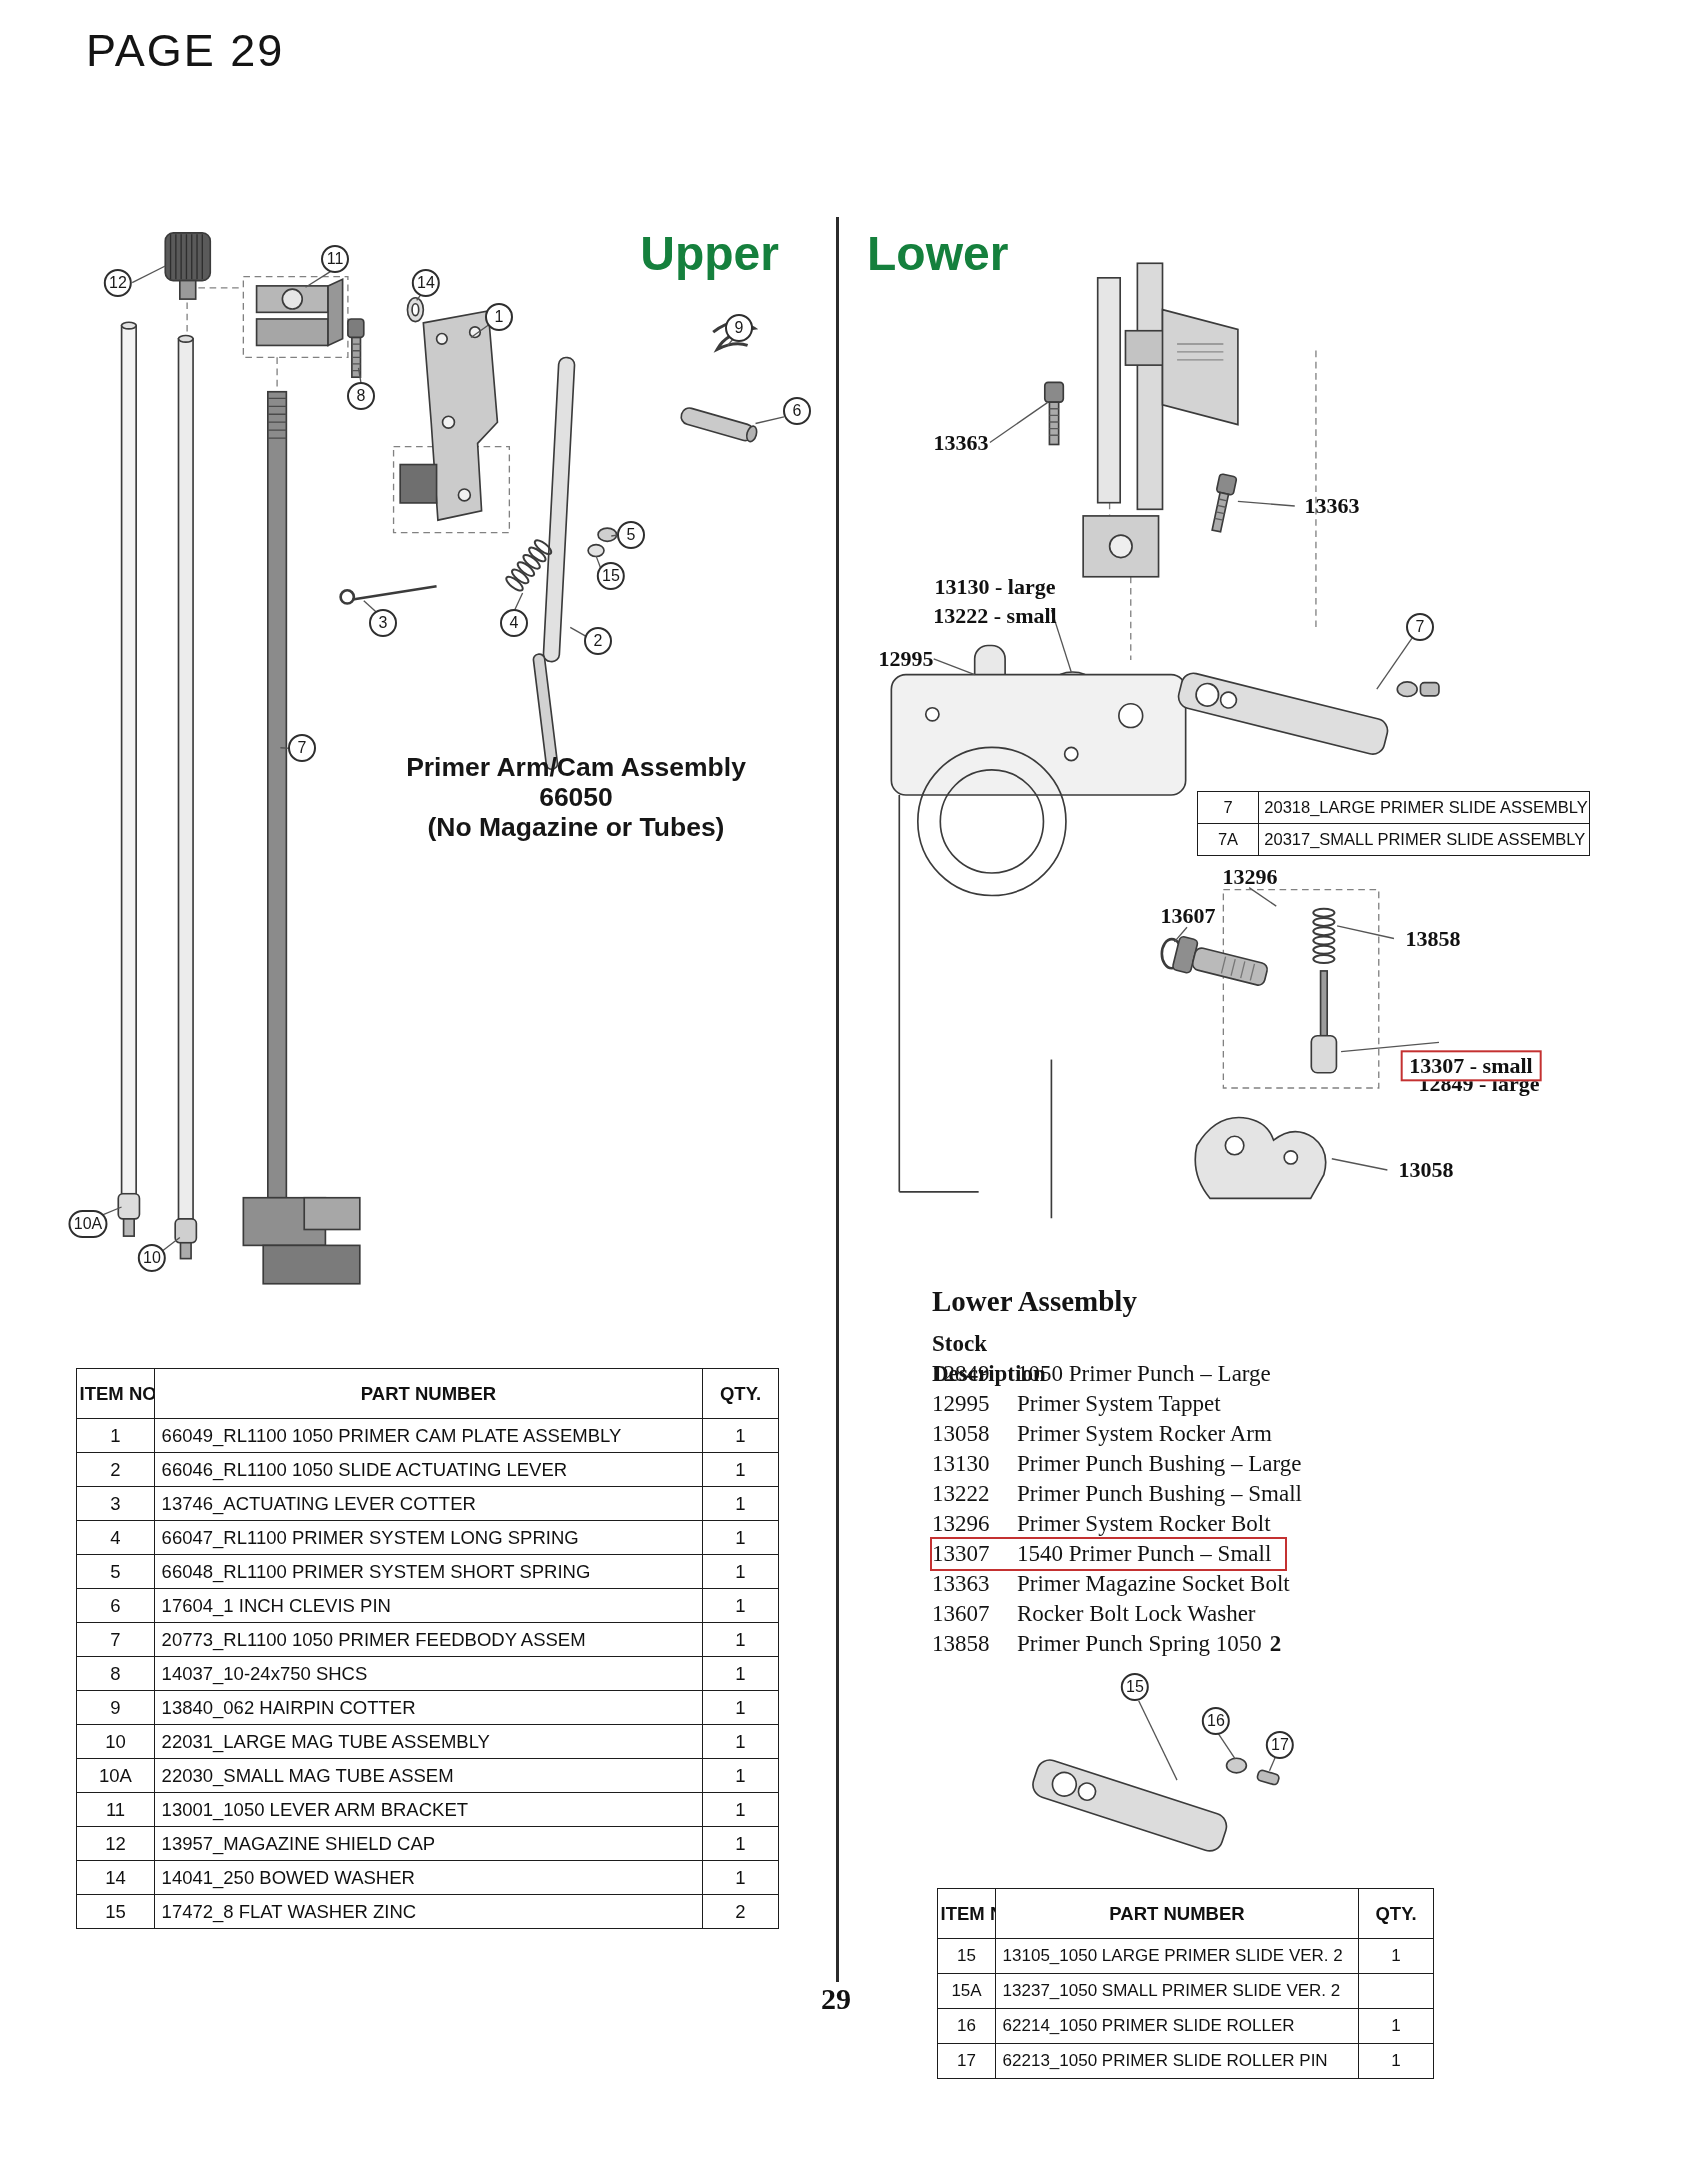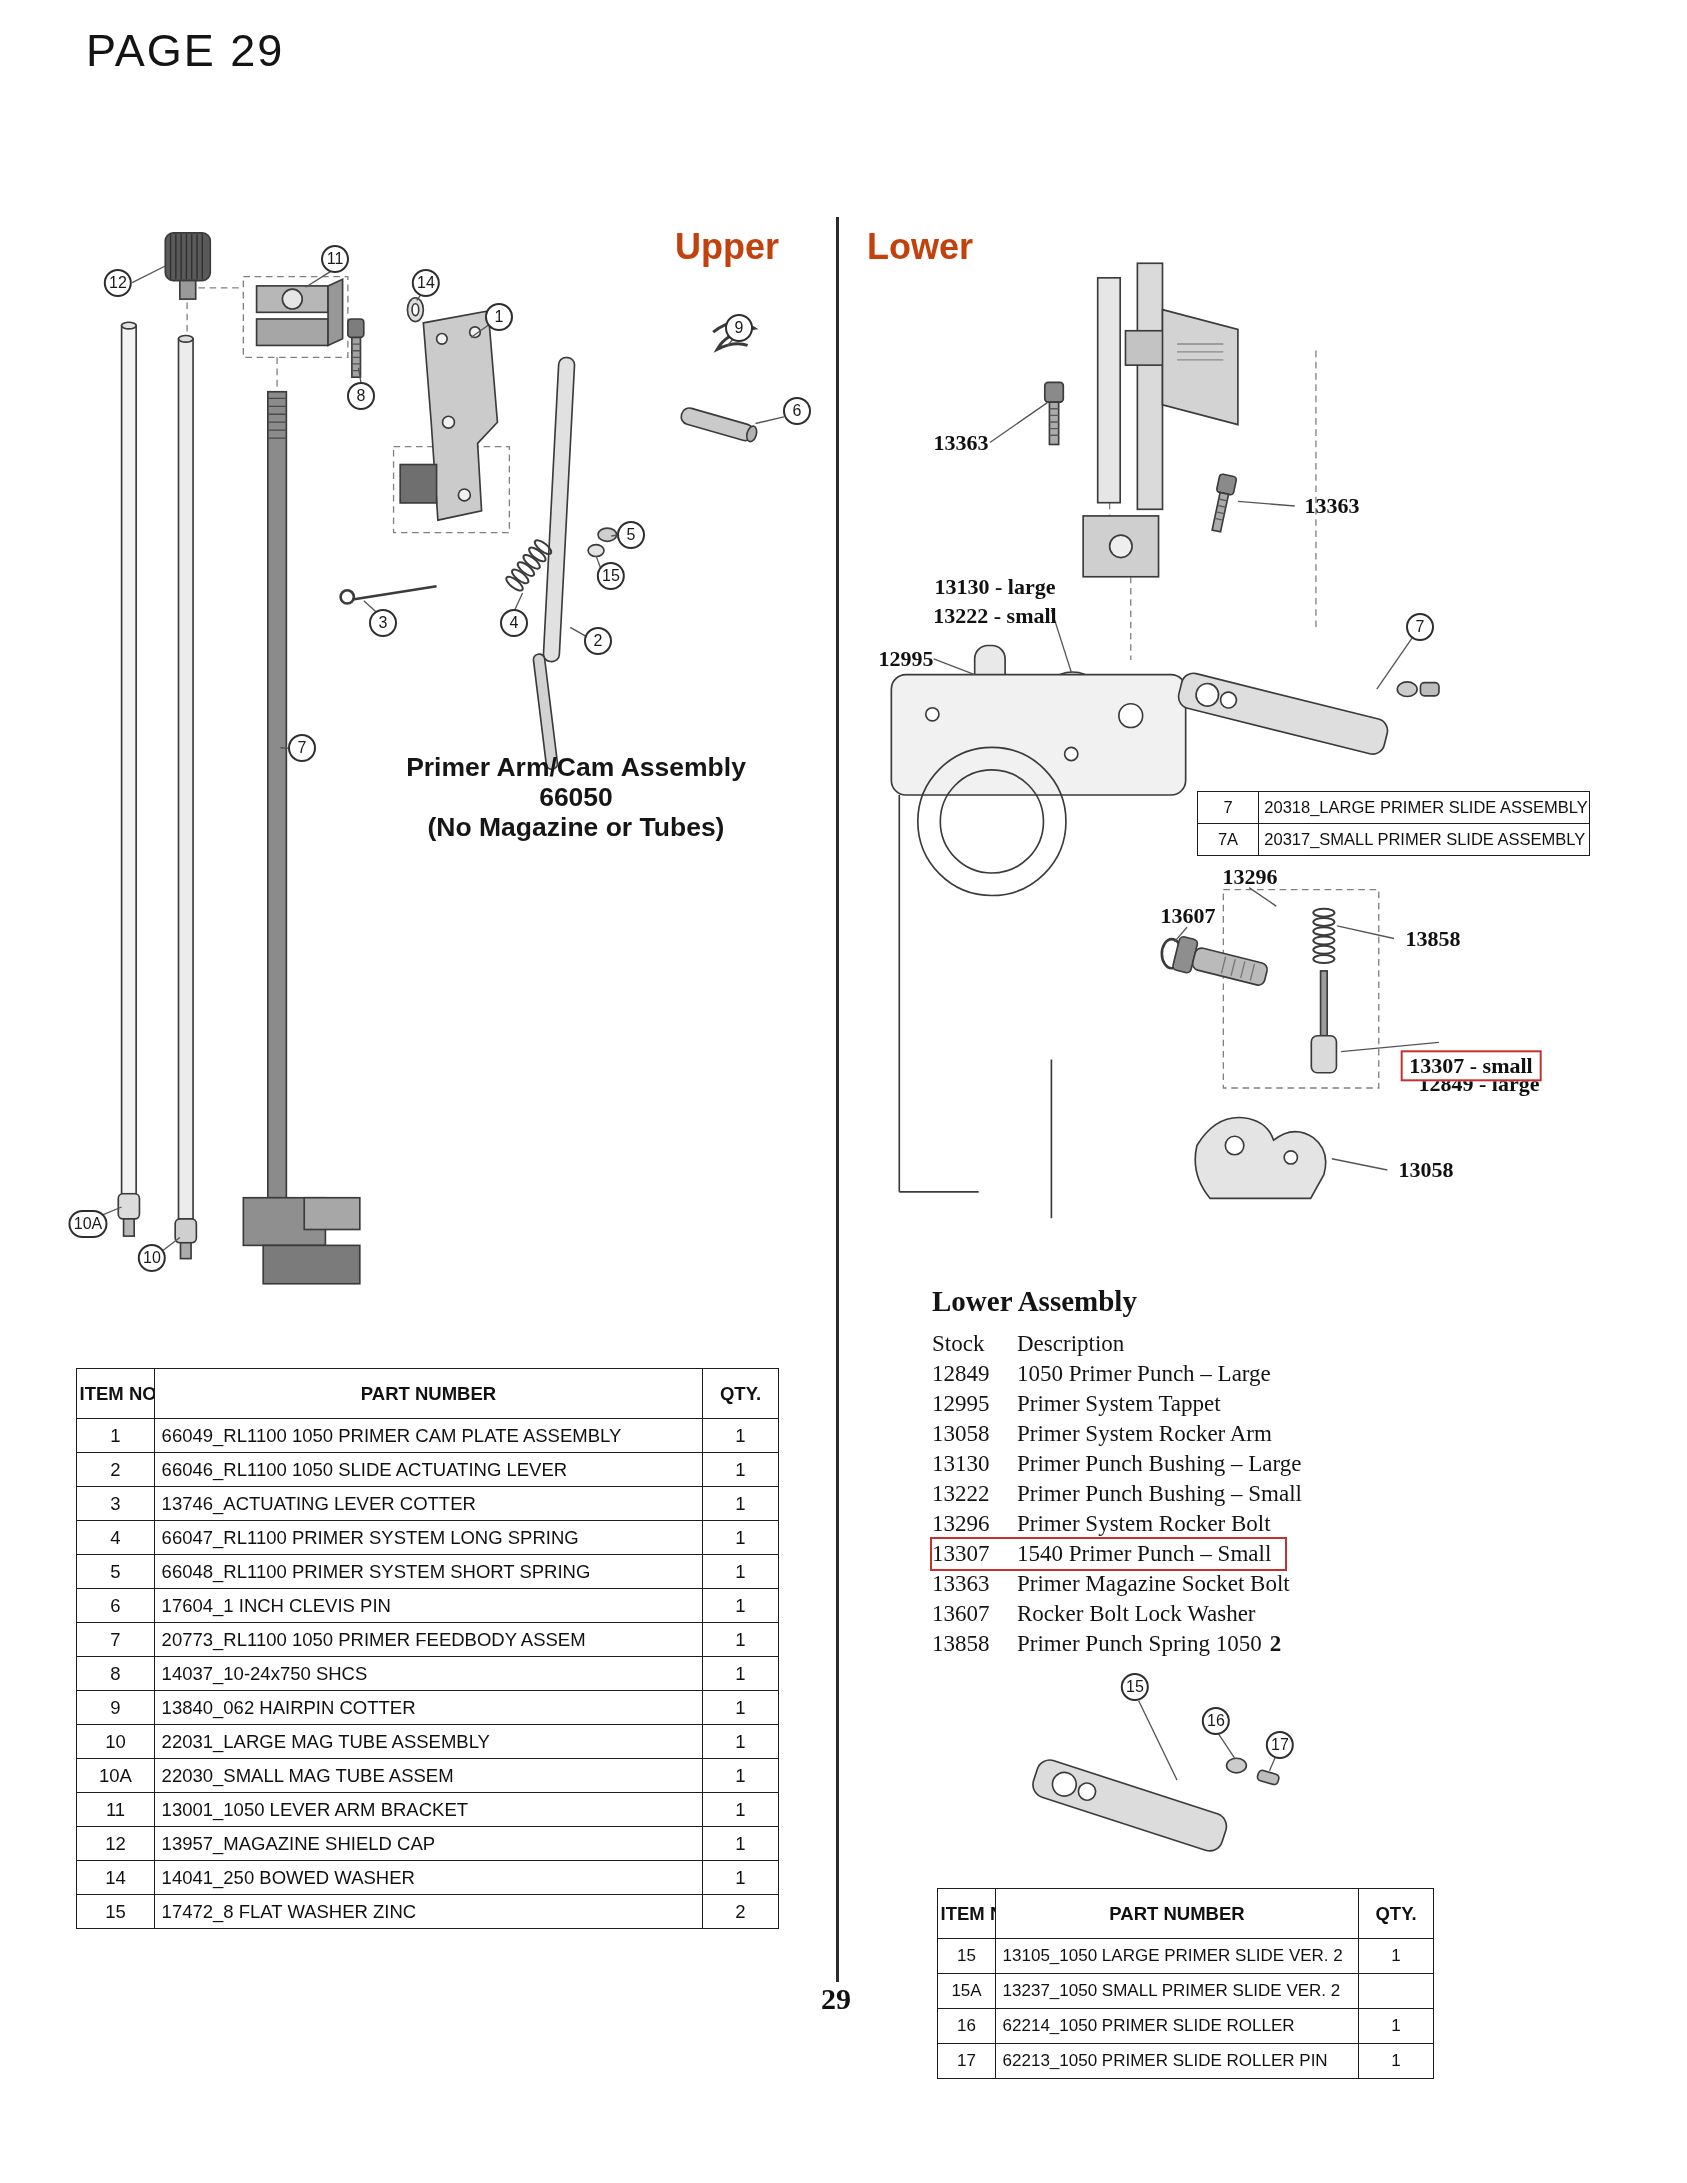--- a/index.html
+++ b/index.html
@@ -3,21 +3,21 @@
 <meta charset="utf-8">
 <style>
   * { margin:0; padding:0; box-sizing:border-box; }
   html,body { background:#888; }
   body { font-family:"Liberation Sans", sans-serif; }
   .page { position:relative; width:1687px; height:2183px; background:#fff; overflow:hidden; margin:0 auto; }
   .abs { position:absolute; }
 
   .corner-label { left:86px; top:25px; font-size:45px; letter-spacing:2px; color:#141414; }
   .page-title { left:783px; top:131px; transform:translateX(-50%); font-family:"Liberation Serif",serif; font-weight:bold; font-size:42px; color:#111; white-space:nowrap; }
-  .sec-label { font-size:36px; font-weight:bold; color:#c2410c; }
+  .sec-label { font-size:48px; font-weight:bold; color:#15803d; }
   .sec-upper { left:779px; top:226px; transform:translateX(-100%); }
   .sec-lower { left:867px; top:226px; }
   .divider { left:836px; top:217px; width:2.6px; height:1765px; background:#2b2b2b; }
   .page-number { left:836px; top:1982px; transform:translateX(-50%); font-family:"Liberation Serif",serif; font-weight:bold; font-size:30px; color:#111; }
 
   .upper-caption { left:576px; top:752px; transform:translateX(-50%); text-align:center; font-weight:bold; font-size:26.5px; line-height:30px; color:#161616; white-space:nowrap; }
 
   .callout { position:absolute; transform:translate(-50%,-50%); min-width:28px; height:28px; padding:0 3.3px;
              border:2px solid #2e2e2e; border-radius:16px; background:#fff; display:inline-flex;
              align-items:center; justify-content:center; font-size:16px; color:#1a1a1a; z-index:5; }
@@ -32,21 +32,21 @@
   table.parts td { height:34px; padding:0 6.6px; text-align:left; }
   table.parts td.num { text-align:center; padding:0 2.6px; }
   table.parts.small td { height:35px; font-size:17px; }
 
   table.slide-table { position:absolute; border-collapse:collapse; background:#fff; table-layout:fixed; z-index:4; }
   table.slide-table td { border:1.7px solid #1d1d1d; font-size:16.5px; color:#111; height:32px; padding:0 5.3px; white-space:nowrap; overflow:hidden; }
   table.slide-table td.num { text-align:center; padding:0 1.3px; }
 
   .lower-assembly { color:#141414; font-family:"Liberation Serif",serif; z-index:4; }
   .lower-assembly h2 { font-size:29px; font-weight:bold; margin-bottom:10.6px; }
-  .la-header { display:flex; font-weight:normal; font-size:23px; height:30px; line-height:30px; }
+  .la-header { display:flex; font-weight:bold; font-size:23px; height:30px; line-height:30px;flex-direction:column; }
   .la-row { display:flex; font-size:23px; height:30px; line-height:30px; width:fit-content; padding-right:5.3px; }
   .la-row.hl { outline:2.6px solid #c43131; }
   .la-stock { width:85px; flex:0 0 auto; }
   .la-desc { white-space:nowrap; }
   .la-qty { font-weight:bold; margin-left:8px; }
 </style>
 </head>
 <body>
 
 <div class="page">

